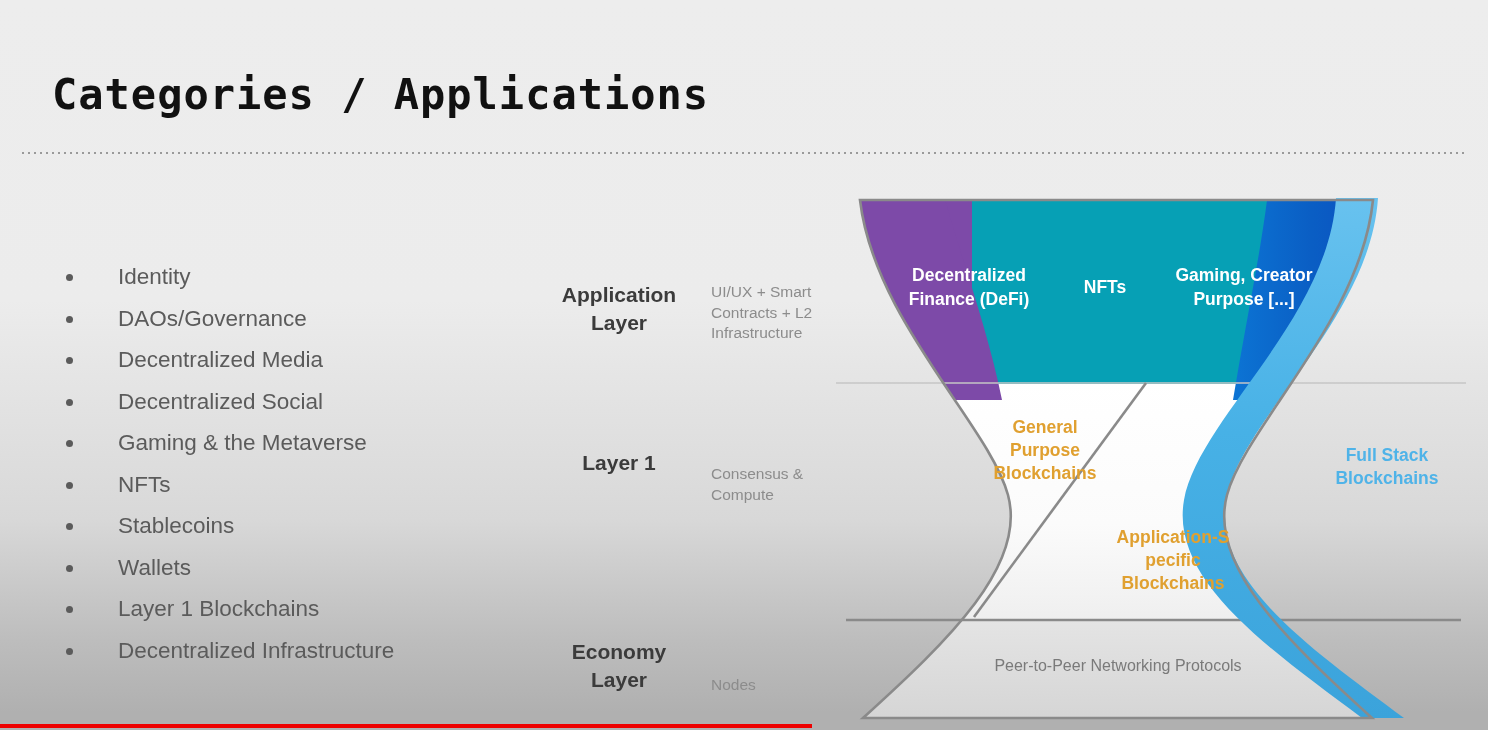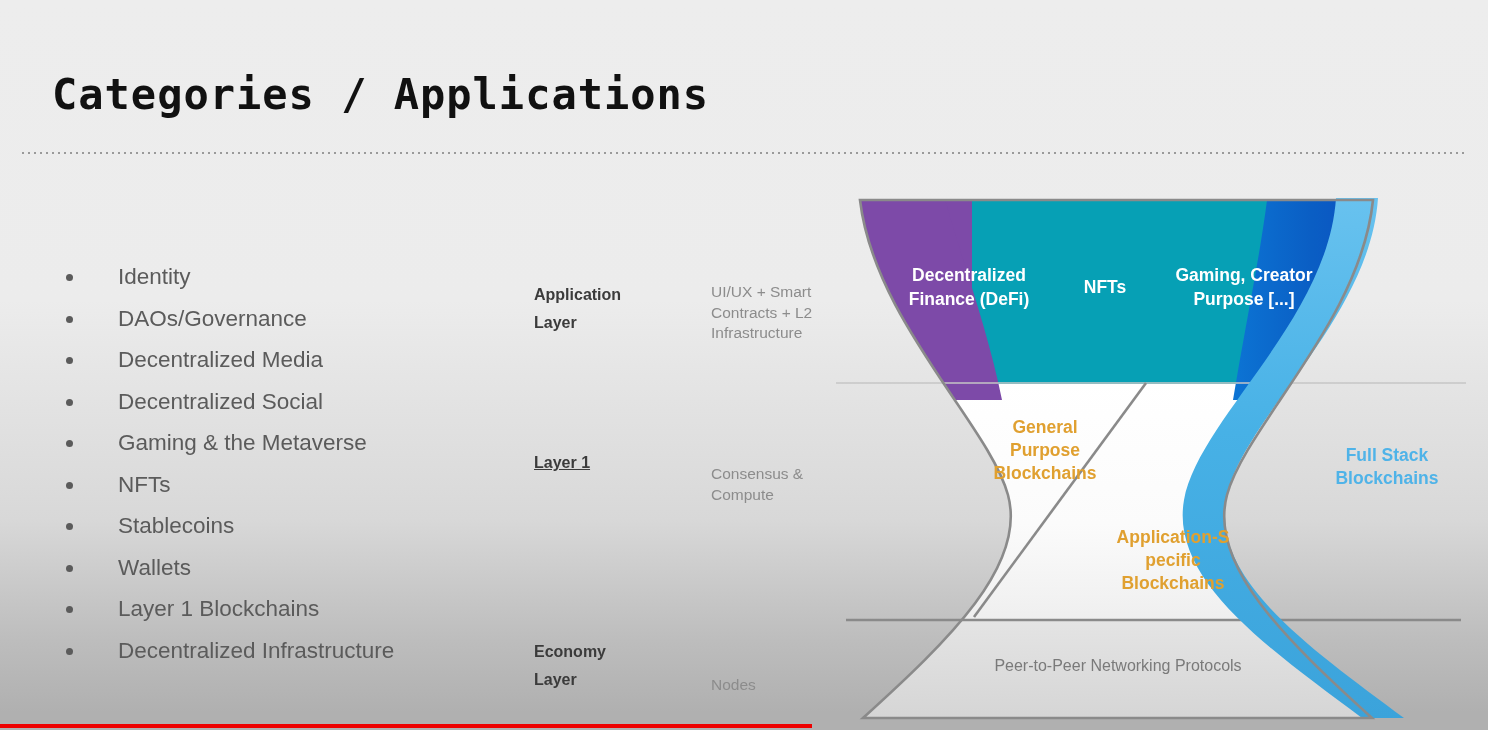--- a/index.html
+++ b/index.html
@@ -73,36 +73,37 @@
     top: 14px;
     width: 7px;
     height: 7px;
     border-radius: 50%;
     background: #5b5b5b;
   }
 
   
   .layer-name {
     position: absolute;
-    font-size: 16px;
+    font-size: 21px;
     font-weight: bold;
     color: #3b3b3b;
     line-height: 28px;
     width: 170px;
+    text-align: center;
   }
   .layer-desc {
     position: absolute;
     font-size: 15.5px;
     color: #8c8c8c;
     line-height: 20.5px;
     width: 130px;
   }
   #layer-app-name  { left: 534px; top: 281px; }
   #layer-app-desc  { left: 711px; top: 282px; }
-  #layer-l1-name   { left: 534px; top: 449px; text-decoration: underline; }
+  #layer-l1-name   { left: 534px; top: 449px; }
   #layer-l1-desc   { left: 711px; top: 464px; }
   #layer-net-name  { left: 534px; top: 638px; }
   #layer-net-desc  { left: 711px; top: 675px; }
 
   
   #diagram {
     position: absolute;
     left: 816px;
     top: 170px;
     width: 672px;

